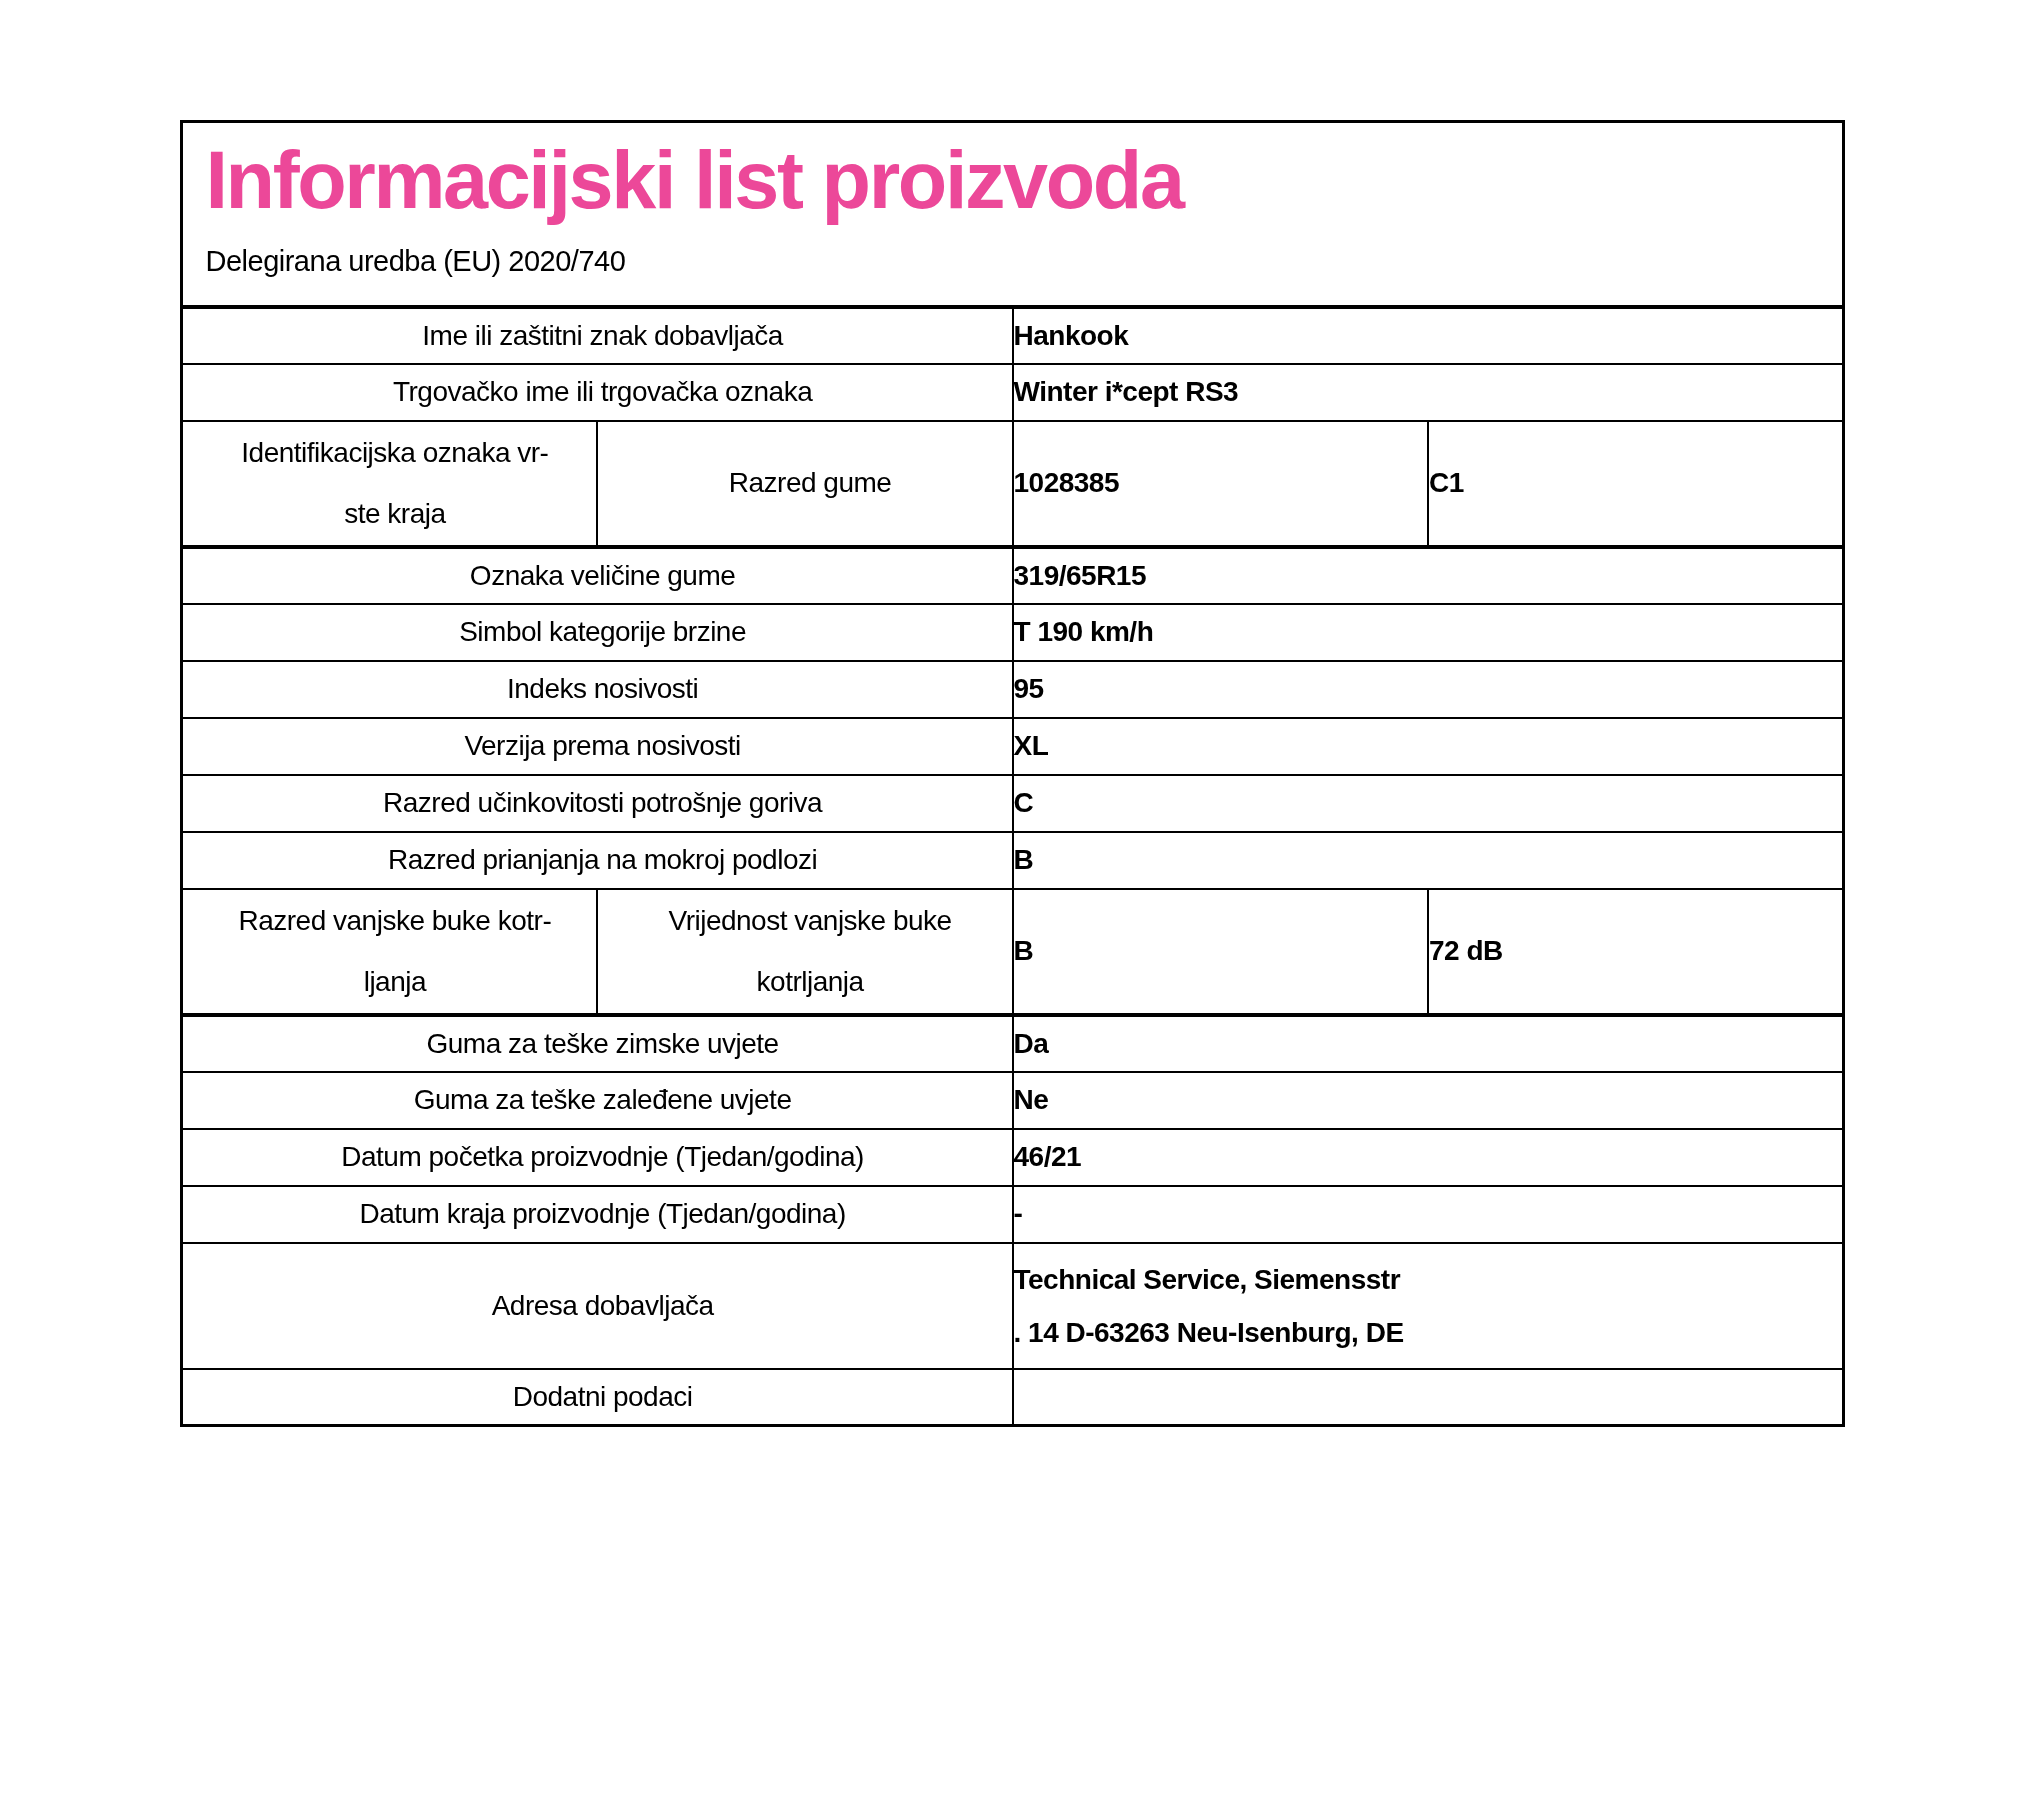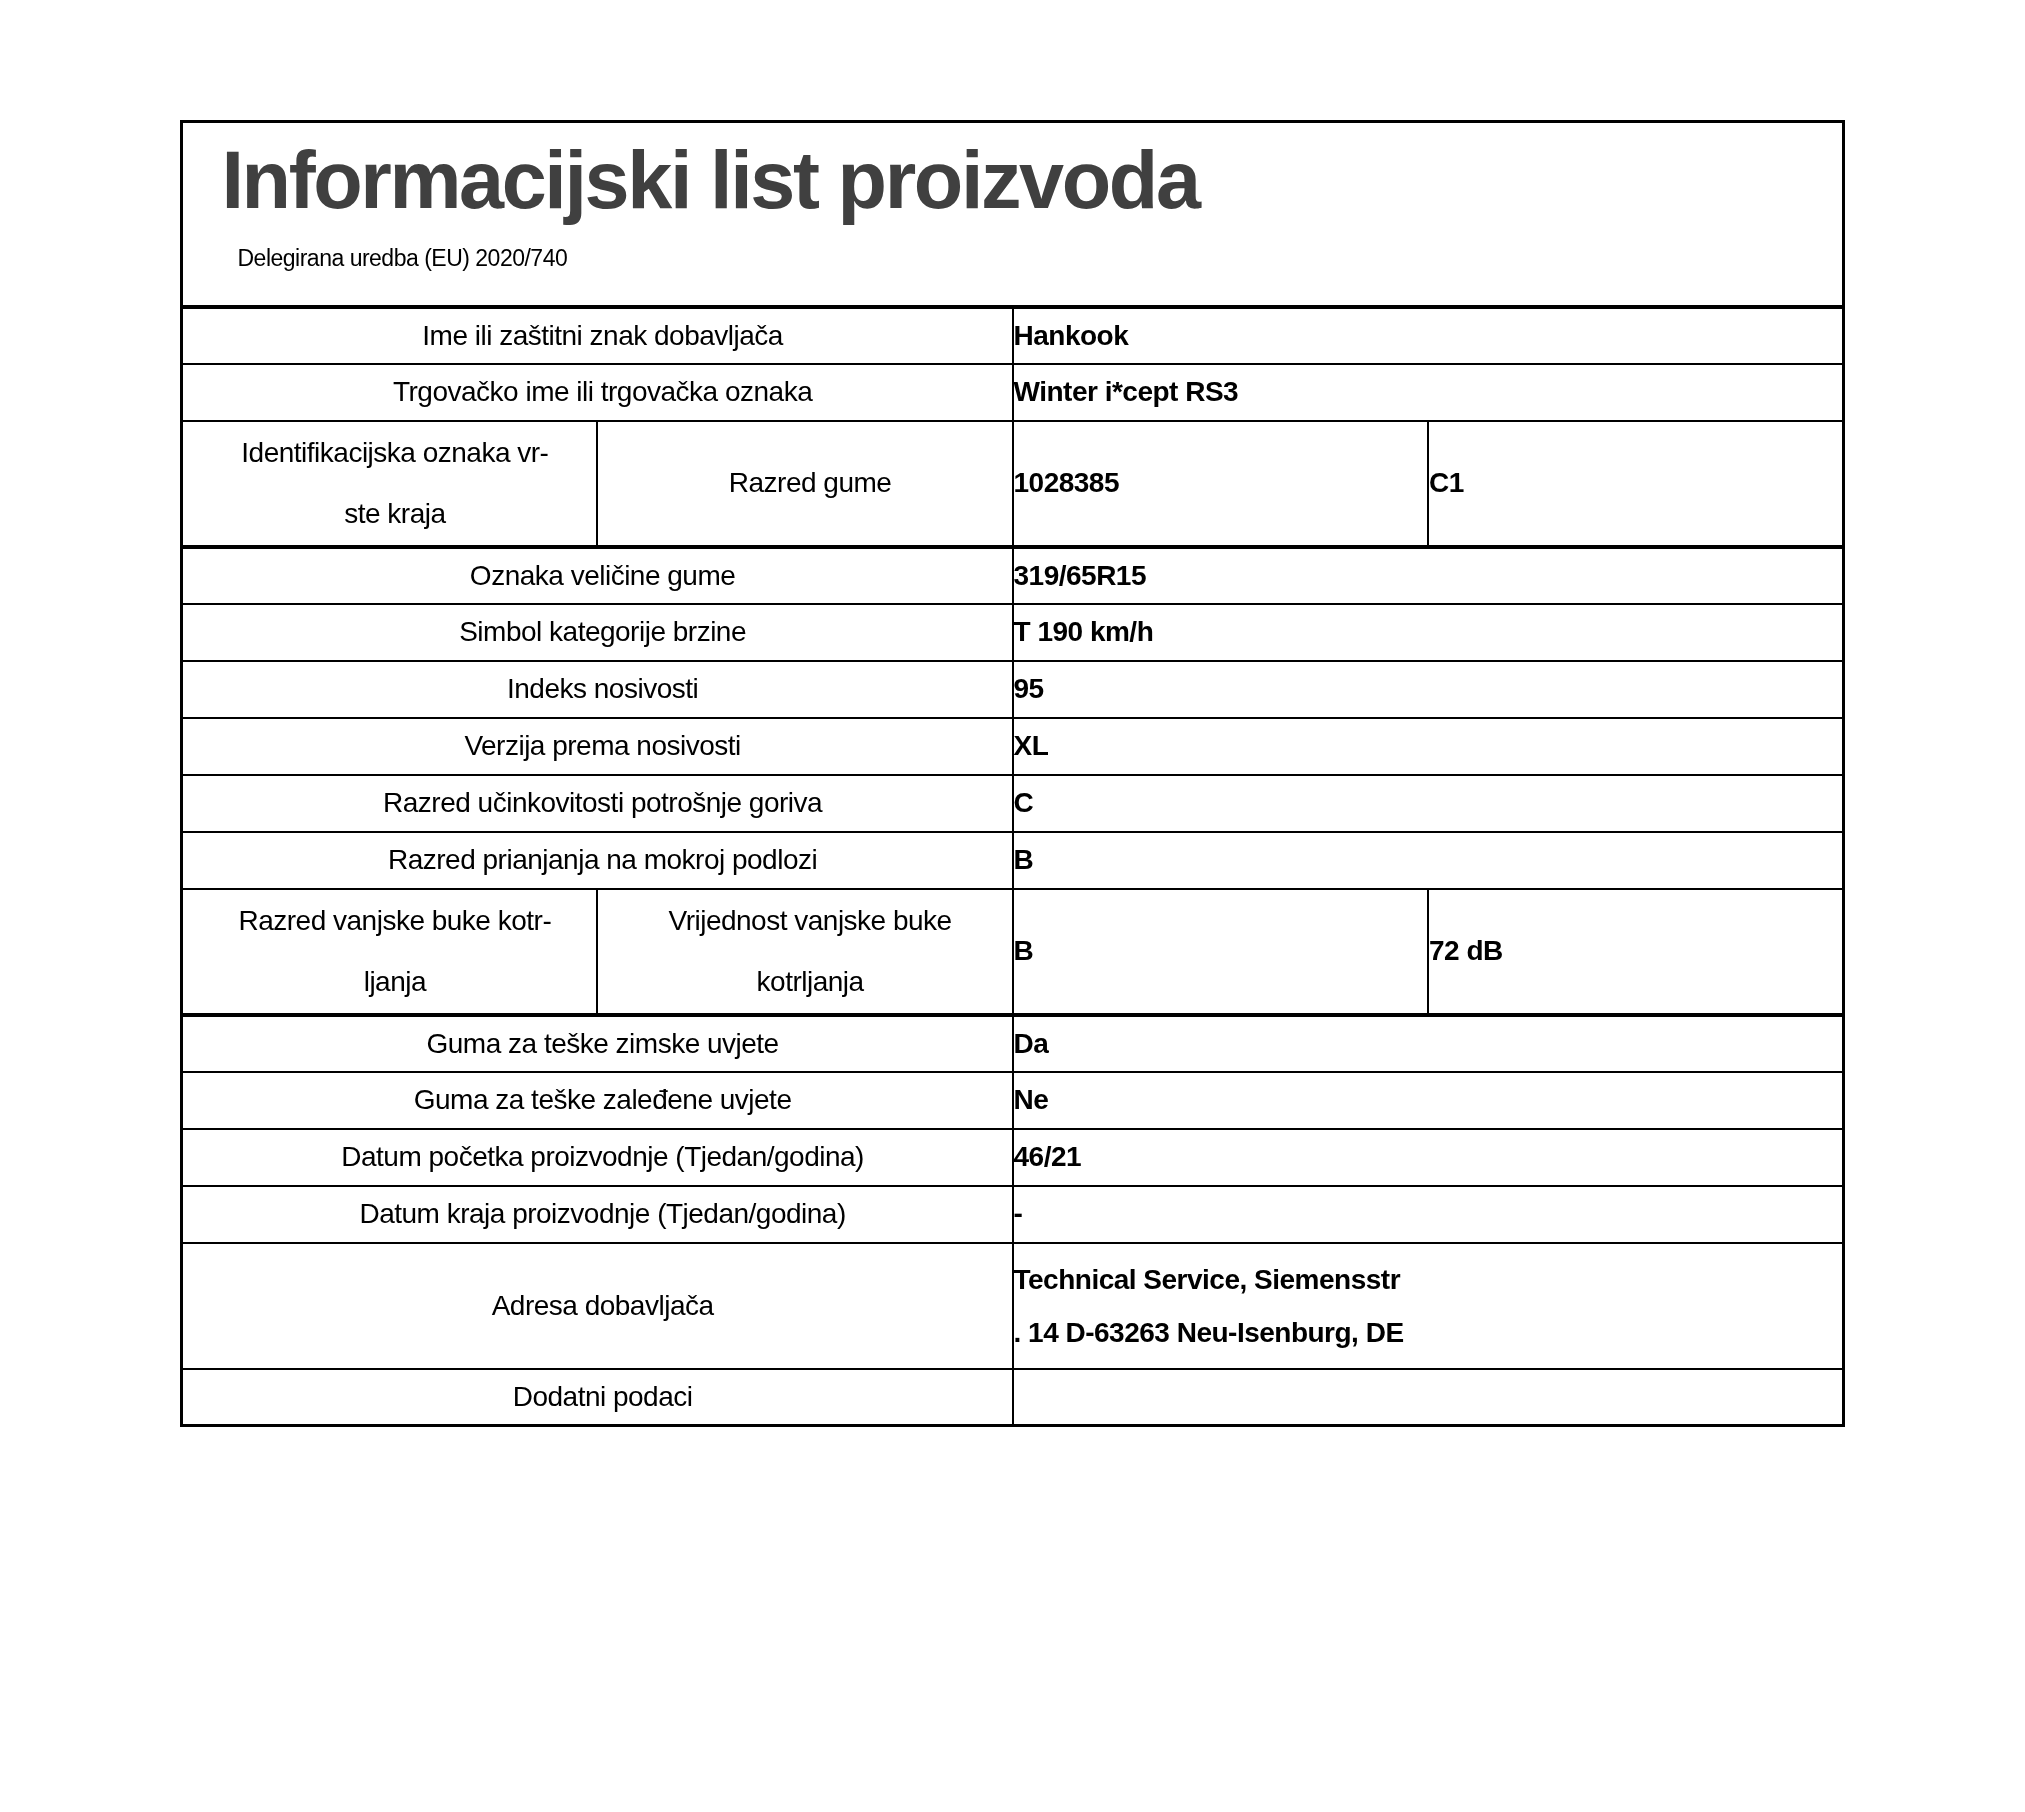--- a/index.html
+++ b/index.html
@@ -49,42 +49,41 @@
     padding-left: 22.5px;
     padding-top: 7.8px;
   }
   .title {
     font-size: 81px;
     font-weight: bold;
     letter-spacing: -2.4px;
     line-height: 1.22;
   }
   .subtitle {
-    font-size: 23px;
+    font-size: 29px;
     margin-top: 15.7px;
     letter-spacing: -0.5px;
-    margin-left: 32px;
   }
 </style>
 </head>
 <body>
 
 <div class="sheet">
   <table class="product-table">
     <colgroup>
       <col style="width:25%">
         <col style="width:25%">
         <col style="width:25%">
         <col style="width:25%">
     </colgroup>
 
     <tbody>
         <tr class="h-head heavy">
       <td colspan="4" class="head-cell">
-        <div class="title" style="color: #404040; margin-left: 16px;">Informacijski list proizvoda</div>
+        <div class="title" style="color: #ec4899;">Informacijski list proizvoda</div>
         <div class="subtitle">Delegirana uredba (EU) 2020/740</div>
       </td>
     </tr>
 
     <tr class="h-std">
       <td colspan="2" class="lbl">Ime ili zaštitni znak dobavljača</td>
       <td colspan="2" class="val">Hankook</td>
     </tr>
 
     <tr class="h-std">

